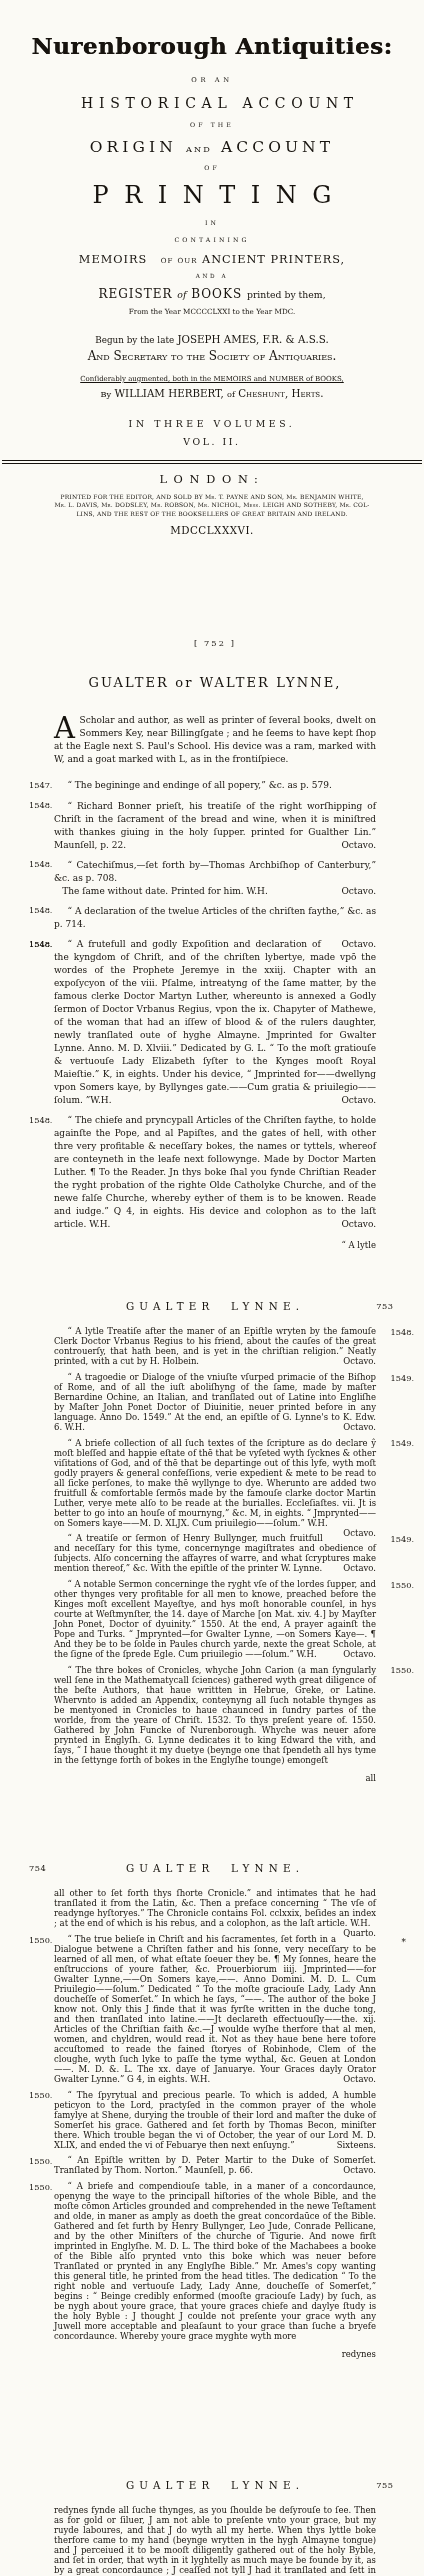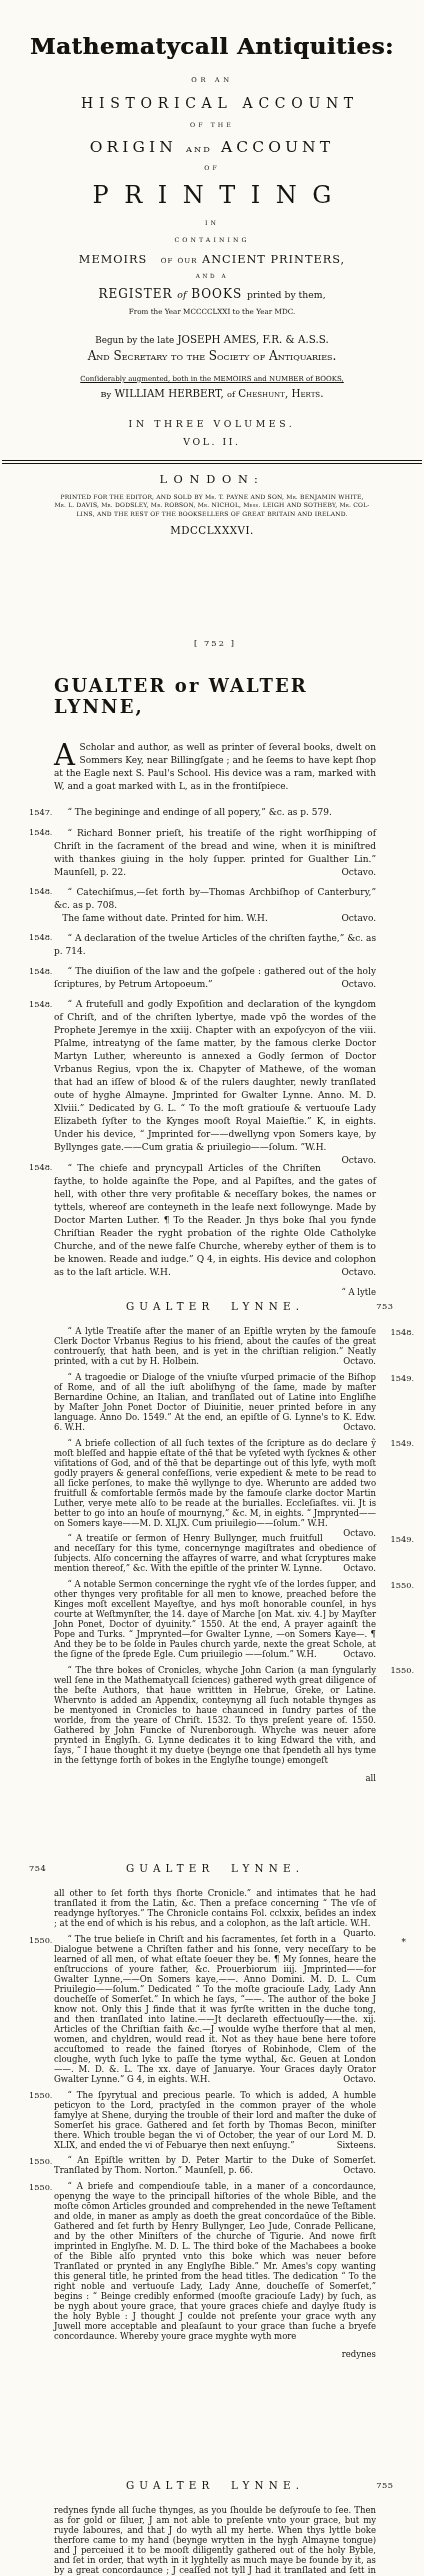--- a/index.html
+++ b/index.html
@@ -41,21 +41,21 @@
   .t-herbert .sc { font-variant:small-caps; }
   .t-volumes { font-size:9.3px; letter-spacing:3.6px; margin-bottom:6.7px; }
   .t-vol { font-size:9.3px; letter-spacing:2.6px; margin-bottom:13.4px; }
   .t-rule { border-top:1.5px solid #17130e; border-bottom:0.8px solid #17130e; height:3.6px; margin:0 2.1px 9.3px 2.1px; }
   .t-london { font-size:11.3px; letter-spacing:6.7px; margin-bottom:7.2px; }
   .t-imprint { font-size:6px; line-height:8.2px; font-variant:small-caps; letter-spacing:0.2px; margin-bottom:6.2px; }
   .t-date { font-size:10.3px; letter-spacing:0.5px; }
   
   .page { position:relative; padding-left:54px; padding-right:48px; }
   .folio-center { text-align:center; font-size:8.2px; letter-spacing:2.1px; margin-bottom:27px;margin-top:44px; }
-  .section-heading { font-size:18px; font-weight:bold; letter-spacing:2.1px; margin-bottom:24px; }
+  .section-heading { text-align:center; font-size:13px; font-weight:normal; letter-spacing:2.1px; margin-bottom:24px; }
   .running-header { position:relative; text-align:center; font-size:10.3px; letter-spacing:5.2px; word-spacing:8.2px; margin-bottom:14.4px; }
   .rh-folio { position:absolute; top:1px; font-size:8.2px; letter-spacing:0.5px; word-spacing:0; }
   .rh-folio.right { right:-17.5px; }
   .rh-folio.left  { left:-25px; }
   .intro { font-size:9px; line-height:13px; text-align:justify; margin-bottom:13.4px; }
   .dropcap { float:left; font-size:29px; line-height:24px; padding:1.5px 4.6px 0 0; }
   .entry { position:relative; margin-bottom:7.2px; }
   .etext { font-size:9px; line-height:13px; text-align:justify; text-indent:13.4px; }
   .enote { font-size:9px; line-height:13px; text-align:justify; text-indent:8.2px; }
   .cont  { font-size:8.5px; line-height:10px; text-align:justify; }
@@ -71,21 +71,21 @@
   .p753 { min-height:533px; }
   .p754 { min-height:570px; }
   .p753 .running-header, .p754 .running-header, .p755 .running-header { margin-top:0; }
   .pagegap-sm { height:29px; }
   .pagegap-lg { height:47px; }
 </style>
 </head>
 <body>
 
 <div class="title-page">
-  <div class="t-black">Mathematycall Antiquities:</div>
+  <div class="t-black">Nurenborough Antiquities:</div>
   <div class="t-tiny">OR AN</div>
   <div class="t-hist">HISTORICAL ACCOUNT</div>
   <div class="t-tiny2">OF THE</div>
   <div class="t-origin"><span>ORIGIN</span> <span class="and">AND</span> <span>ACCOUNT</span></div>
   <div class="t-tiny2">OF</div>
   <div class="t-printing">PRINTING</div>
   <div class="t-tiny2">IN</div>
   <div class="t-tiny2">CONTAINING</div>
   <div class="t-memoirs"><span>MEMOIRS</span> <span class="sm">of our</span> <span>ANCIENT PRINTERS,</span></div>
   <div class="t-anda">AND A</div>
@@ -124,21 +124,21 @@
     <span class="year year-left">1548.</span>
     <p class="etext"><span>“ Catechiſmus,—ſet forth by—Thomas Archbiſhop of Canterbury,” &amp;c. as p. 708.</span></p>
     <p class="enote"><span>The ſame without date.   Printed for him.   W.H.</span><span class="fmt">Octavo.</span></p>
   </div>
   <div class="entry">
     <span class="year year-left">1548.</span>
     <p class="etext"><span>“ A declaration of the twelue Articles of the chriſten faythe,” &amp;c. as p. 714.</span><span class="fmt"></span></p>
   </div>
   <div class="entry">
     <span class="year year-left">1548.</span>
-    <p class="etext"><span>“ The diuiſion of the law and the goſpele : gathered out of the holy ſcriptures, by Petrum Artopoeum.”</span><span class="fmt">Octavo.</span></p>
+    <p class="etext"><span class="fmt">Octavo.</span></p>
   </div>
   <div class="entry">
     <span class="year year-left">1548.</span>
     <p class="etext"><span>“ A frutefull and godly Expoſition and declaration of the kyngdom of Chriſt, and of the chriſten lybertye, made vpō the wordes of the Prophete Jeremye in the xxiij. Chapter with an expoſycyon of the viii. Pſalme, intreatyng of the ſame matter, by the famous clerke Doctor Martyn Luther, whereunto is annexed a Godly ſermon of Doctor Vrbanus Regius, vpon the ix. Chapyter of Mathewe, of the woman that had an iſſew of blood &amp; of the rulers daughter, newly tranſlated oute of hyghe Almayne.   Jmprinted for Gwalter Lynne. Anno. M. D. Xlviii.” Dedicated by G. L.   “ To the moſt gratiouſe &amp; vertuouſe Lady Elizabeth ſyſter to the Kynges mooſt Royal Maieſtie.”   K, in eights. Under his device, “ Jmprinted for——dwellyng vpon Somers kaye, by Byllynges gate.——Cum gratia &amp; priuilegio——ſolum. ”W.H.</span><span class="fmt">Octavo.</span></p>
   </div>
   <div class="entry">
     <span class="year year-left">1548.</span>
     <p class="etext"><span>“ The chiefe and pryncypall Articles of the Chriſten faythe, to holde againſte the Pope, and al Papiſtes, and the gates of hell, with other thre very profitable &amp; neceſſary bokes, the names or tyttels, whereof are conteyneth in the leafe next followynge.   Made by Doctor Marten Luther. ¶ To the Reader.   Jn thys boke ſhal you fynde Chriſtian Reader the ryght probation of the righte Olde Catholyke Churche, and of the newe falſe Churche, whereby eyther of them is to be knowen.   Reade and iudge.”   Q 4, in eights.   His device and colophon as to the laſt article. W.H.</span><span class="fmt">Octavo.</span></p>
   </div>
   <div class="catchword">“ A lytle</div>

